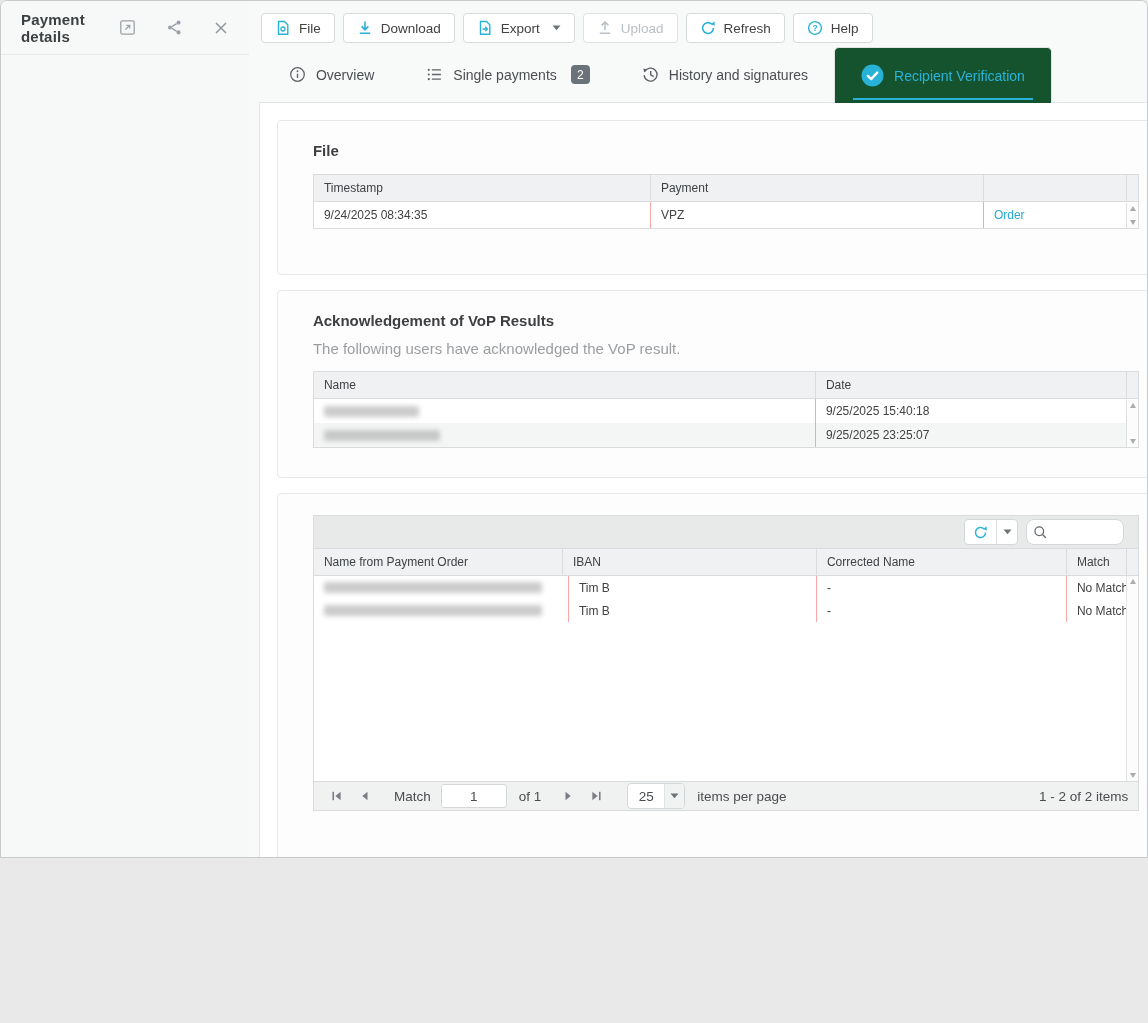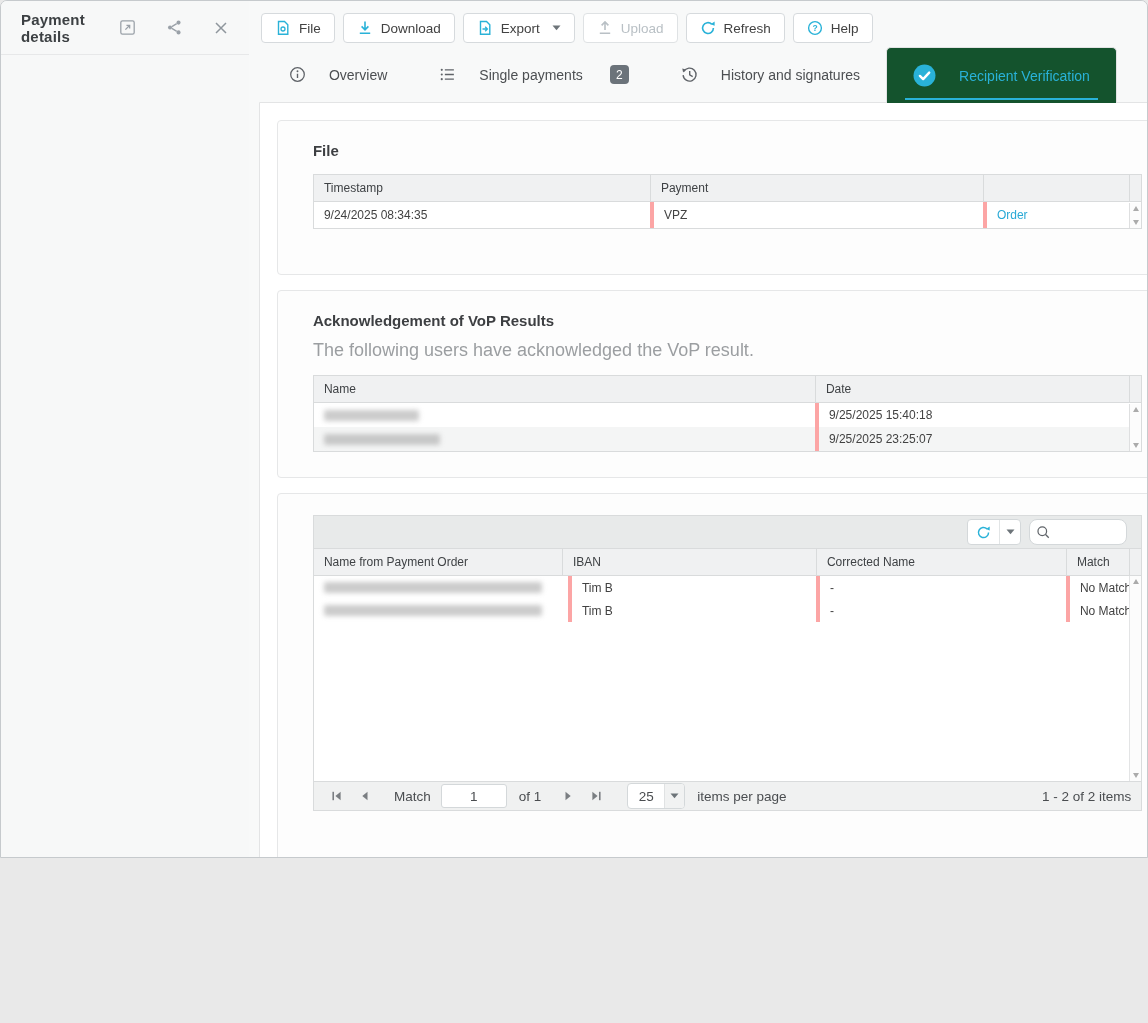--- a/index.html
+++ b/index.html
@@ -31,44 +31,44 @@
 
   
   .toolbar { height:46px; flex:0 0 46px; display:flex; align-items:center; gap:8px; padding:8px 12px 0; }
   .btn { display:inline-flex; align-items:center; height:30px; padding:0 13px; background:#fff;
          border:1px solid #d6dadd; border-radius:4px; font-size:13.5px; color:#424242; cursor:pointer; gap:8px; }
   .btn.disabled { color:#b9c0c5; cursor:default; border-color:#dfe2e4; }
   .btn .caret { margin-left:4px; }
 
   
   .tabstrip { height:55px; flex:0 0 55px; display:flex; align-items:stretch; padding-left:14px; position:relative; z-index:2; }
-  .tab { display:flex; align-items:center; gap:23px; padding:0 26px; font-size:14px; color:#4c4f52; cursor:pointer; }
+  .tab { display:flex; align-items:center; gap:10px; padding:0 26px; font-size:14px; color:#4c4f52; cursor:pointer; }
   .tab .badge { background:#6b737a; color:#fff; font-size:12px; border-radius:4px; min-width:19px; height:19px;
                 display:flex; align-items:center; justify-content:center; padding:0 5px; margin-left:4px; }
   .tab.active { background:#14532d; border:1px solid #e2e3e4; border-bottom:none; border-radius:5px 5px 0 0;
                 margin-bottom:-1px; position:relative; color:#29b2d8; }
   .tab.active::after { content:""; position:absolute; left:18px; right:18px; bottom:3px; height:2px; background:#29b2d8; }
 
   
   .panel { margin:0 10px; height:830px; flex:0 0 830px; background:#fff; border:1px solid #e3e4e5;
            border-radius:0 0 5px 5px; position:relative; z-index:1; padding:17px 17px 0; overflow:hidden; }
   .bottom-strip { flex:1; }
 
   .card { background:#fdfdfd; border:1px solid #e6e7e8; border-radius:4px; margin-bottom:15px; padding:21px 35px 26px; }
   .card h2 { font-size:15px; font-weight:bold; color:#3d3f42; margin-bottom:15px; }
-  .card .subtitle { font-size:18px; color:#9b9ea1; margin:-4px 0 14px; }
+  .card .subtitle { font-size:15px; color:#9b9ea1; margin:-4px 0 14px; }
 
   
   .tbl { border:1px solid #d9dbdc; position:relative; background:#fff; }
   .trow { display:flex; align-items:stretch; }
   .thead { background:#f0f1f2; border-bottom:1px solid #d9dbdc; height:27px; }
   .th, .td { display:flex; align-items:center; padding:0 10px; font-size:12px; overflow:hidden; white-space:nowrap;text-align:center; }
   .th { color:#3f4245; }
   .th + .th, .stub-head { border-left:1px solid #d9dbdc; }
-  .td + .td { border-left:4px solid #fca5a5; }
+  .td + .td { border-left:1px solid #fca5a5; }
   .tdata .trow { height:24px; background:#fff; }
   .tdata .trow.alt { background:#f4f5f5; }
   .stub-head { width:12px; flex:0 0 12px; background:#f0f1f2; }
   .vstub { position:absolute; top:28px; bottom:0; right:0; width:12px; border-left:1px solid #dedfe0;
            background:#fcfcfc; display:flex; flex-direction:column; justify-content:space-between; align-items:center; padding:3px 0; }
   .link { color:#29a9d6; cursor:pointer; }
   .redact { height:11px; border-radius:2px; background:#a9a9a9; opacity:.6; filter:blur(2.5px); }
 
   
   .ftab .c1 { width:336px; flex:0 0 336px; } .ftab .c2 { width:333px; flex:0 0 333px; } .ftab .c3 { flex:1; }

